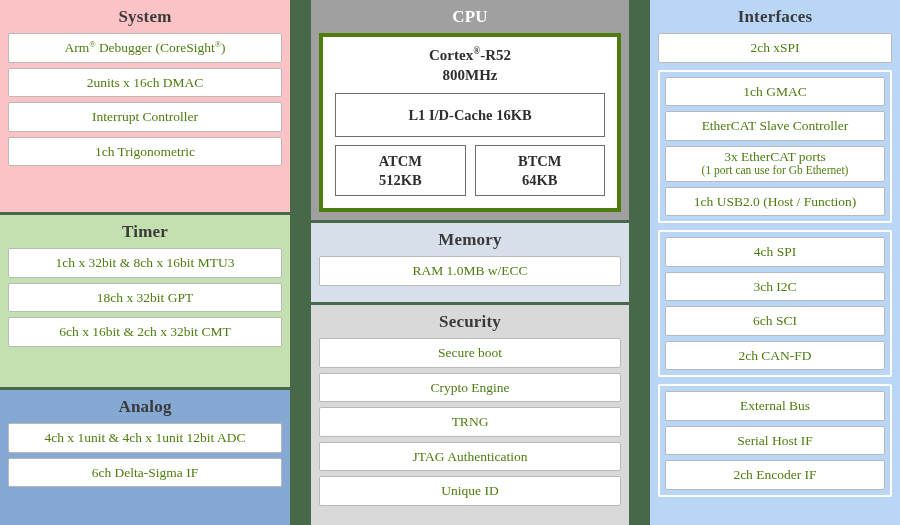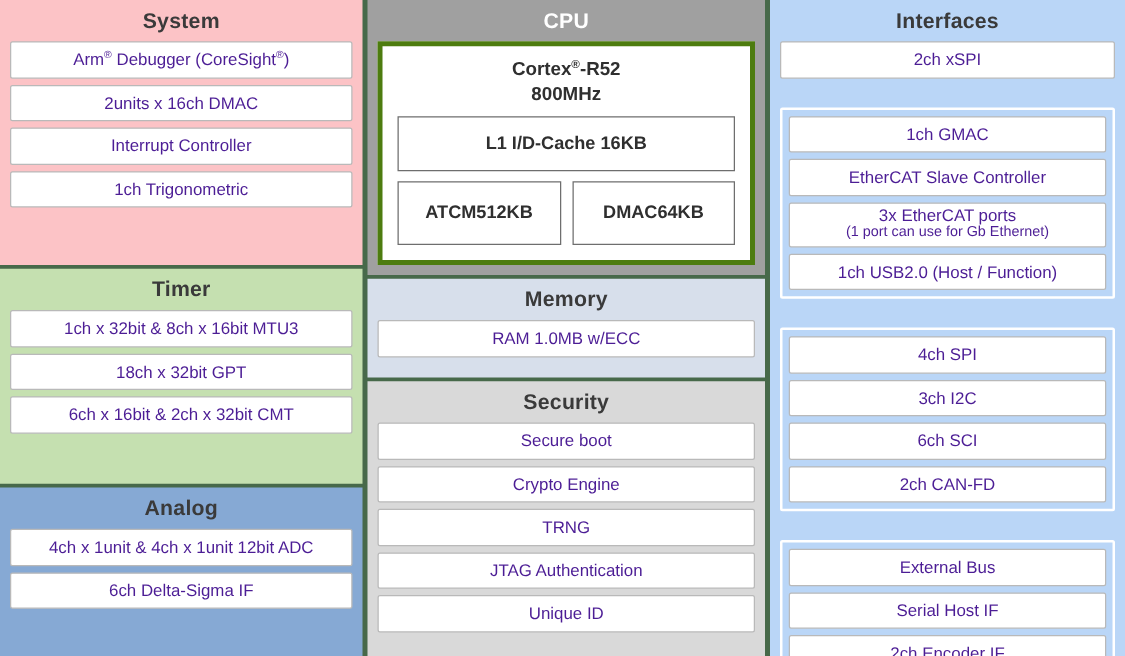--- a/index.html
+++ b/index.html
@@ -6,22 +6,23 @@
   body{
     width:900px;height:525px;
     background:#47694a;
     font-family:"Liberation Sans","DejaVu Sans",sans-serif;
     overflow:hidden;
   }
   .diagram{
     width:900px;height:525px;
     display:flex;
     box-sizing:border-box;
-    gap:4px;
+    gap:21px;
     background:#47694a;
+    font-family:Liberation Serif, serif;
   }
   
   .col{display:flex;flex-direction:column;gap:3px;box-sizing:border-box;}
   .col-left{width:290px;}
   .col-mid{width:318px;}
   .col-right{flex:1;}
 
   
   .panel{
     box-sizing:border-box;
@@ -46,21 +47,21 @@
   .p-security  {background:#d9d9d9;flex:1;}
   .p-interfaces{background:#bad6f7;flex:1;padding:5px 8px 8px 8px;}
 
   
   .item{
     background:#ffffff;
     border:1px solid #b9b9b9;
     border-radius:2px;
     text-align:center;
     font-size:13.5px;
-    color:#4c1d95;
+    color:#4d7c0f;
     line-height:1.15;
     padding:6px 4px;
     margin-bottom:5px;
     box-sizing:border-box;
     white-space:nowrap;
   }
   .item:last-child{margin-bottom:0;}
   .item .sub{display:block;font-size:11.5px;line-height:1.1;}
   .item.two-line{padding:2px 4px 4px 4px;}
 
@@ -80,31 +81,30 @@
   .cpu-box{
     border:1px solid #6e6e6e;
     background:#ffffff;
     text-align:center;
     font-weight:bold;font-size:14.5px;color:#2f2f2f;
     display:flex;align-items:center;justify-content:center;
     box-sizing:border-box;
   }
   .cpu-cache{height:44px;margin-bottom:8px;}
   .cpu-tcm-row{display:flex;gap:9px;flex:1;}
-  .cpu-tcm{flex:1;flex-direction:row;line-height:1.25;}
+  .cpu-tcm{flex:1;flex-direction:column;line-height:1.25;}
 
   
   .if-solo{margin-bottom:7px;}
   .if-group{
     border:2px solid #ffffff;
     border-radius:2px;
     padding:5px 5px 5px 5px;
     margin-bottom:7px;
     box-sizing:border-box;
-    margin-top:16px;
   }
   .if-group:last-child{margin-bottom:0;}
   .if-group .item{font-size:13.5px;}
 
   sup{font-size:.62em;vertical-align:super;line-height:0;}
 </style>
 </head>
 <body>
 
 <div class="diagram">
@@ -143,21 +143,21 @@
           <span>Cortex<sup>®</sup>-R52</span><br>
           <span>800MHz</span>
         </div>
         <div class="cpu-box cpu-cache">L1 I/D-Cache 16KB</div>
         <div class="cpu-tcm-row">
           <div class="cpu-box cpu-tcm">
             <span>ATCM</span>
             <span>512KB</span>
           </div>
           <div class="cpu-box cpu-tcm">
-            <span>DMAC</span>
+            <span>BTCM</span>
             <span>64KB</span>
           </div>
         </div>
       </div>
     </div>
 
     <div class="panel p-memory">
       <div class="panel-title">Memory</div>
       <div class="item">RAM 1.0MB w/ECC</div>
     </div>

